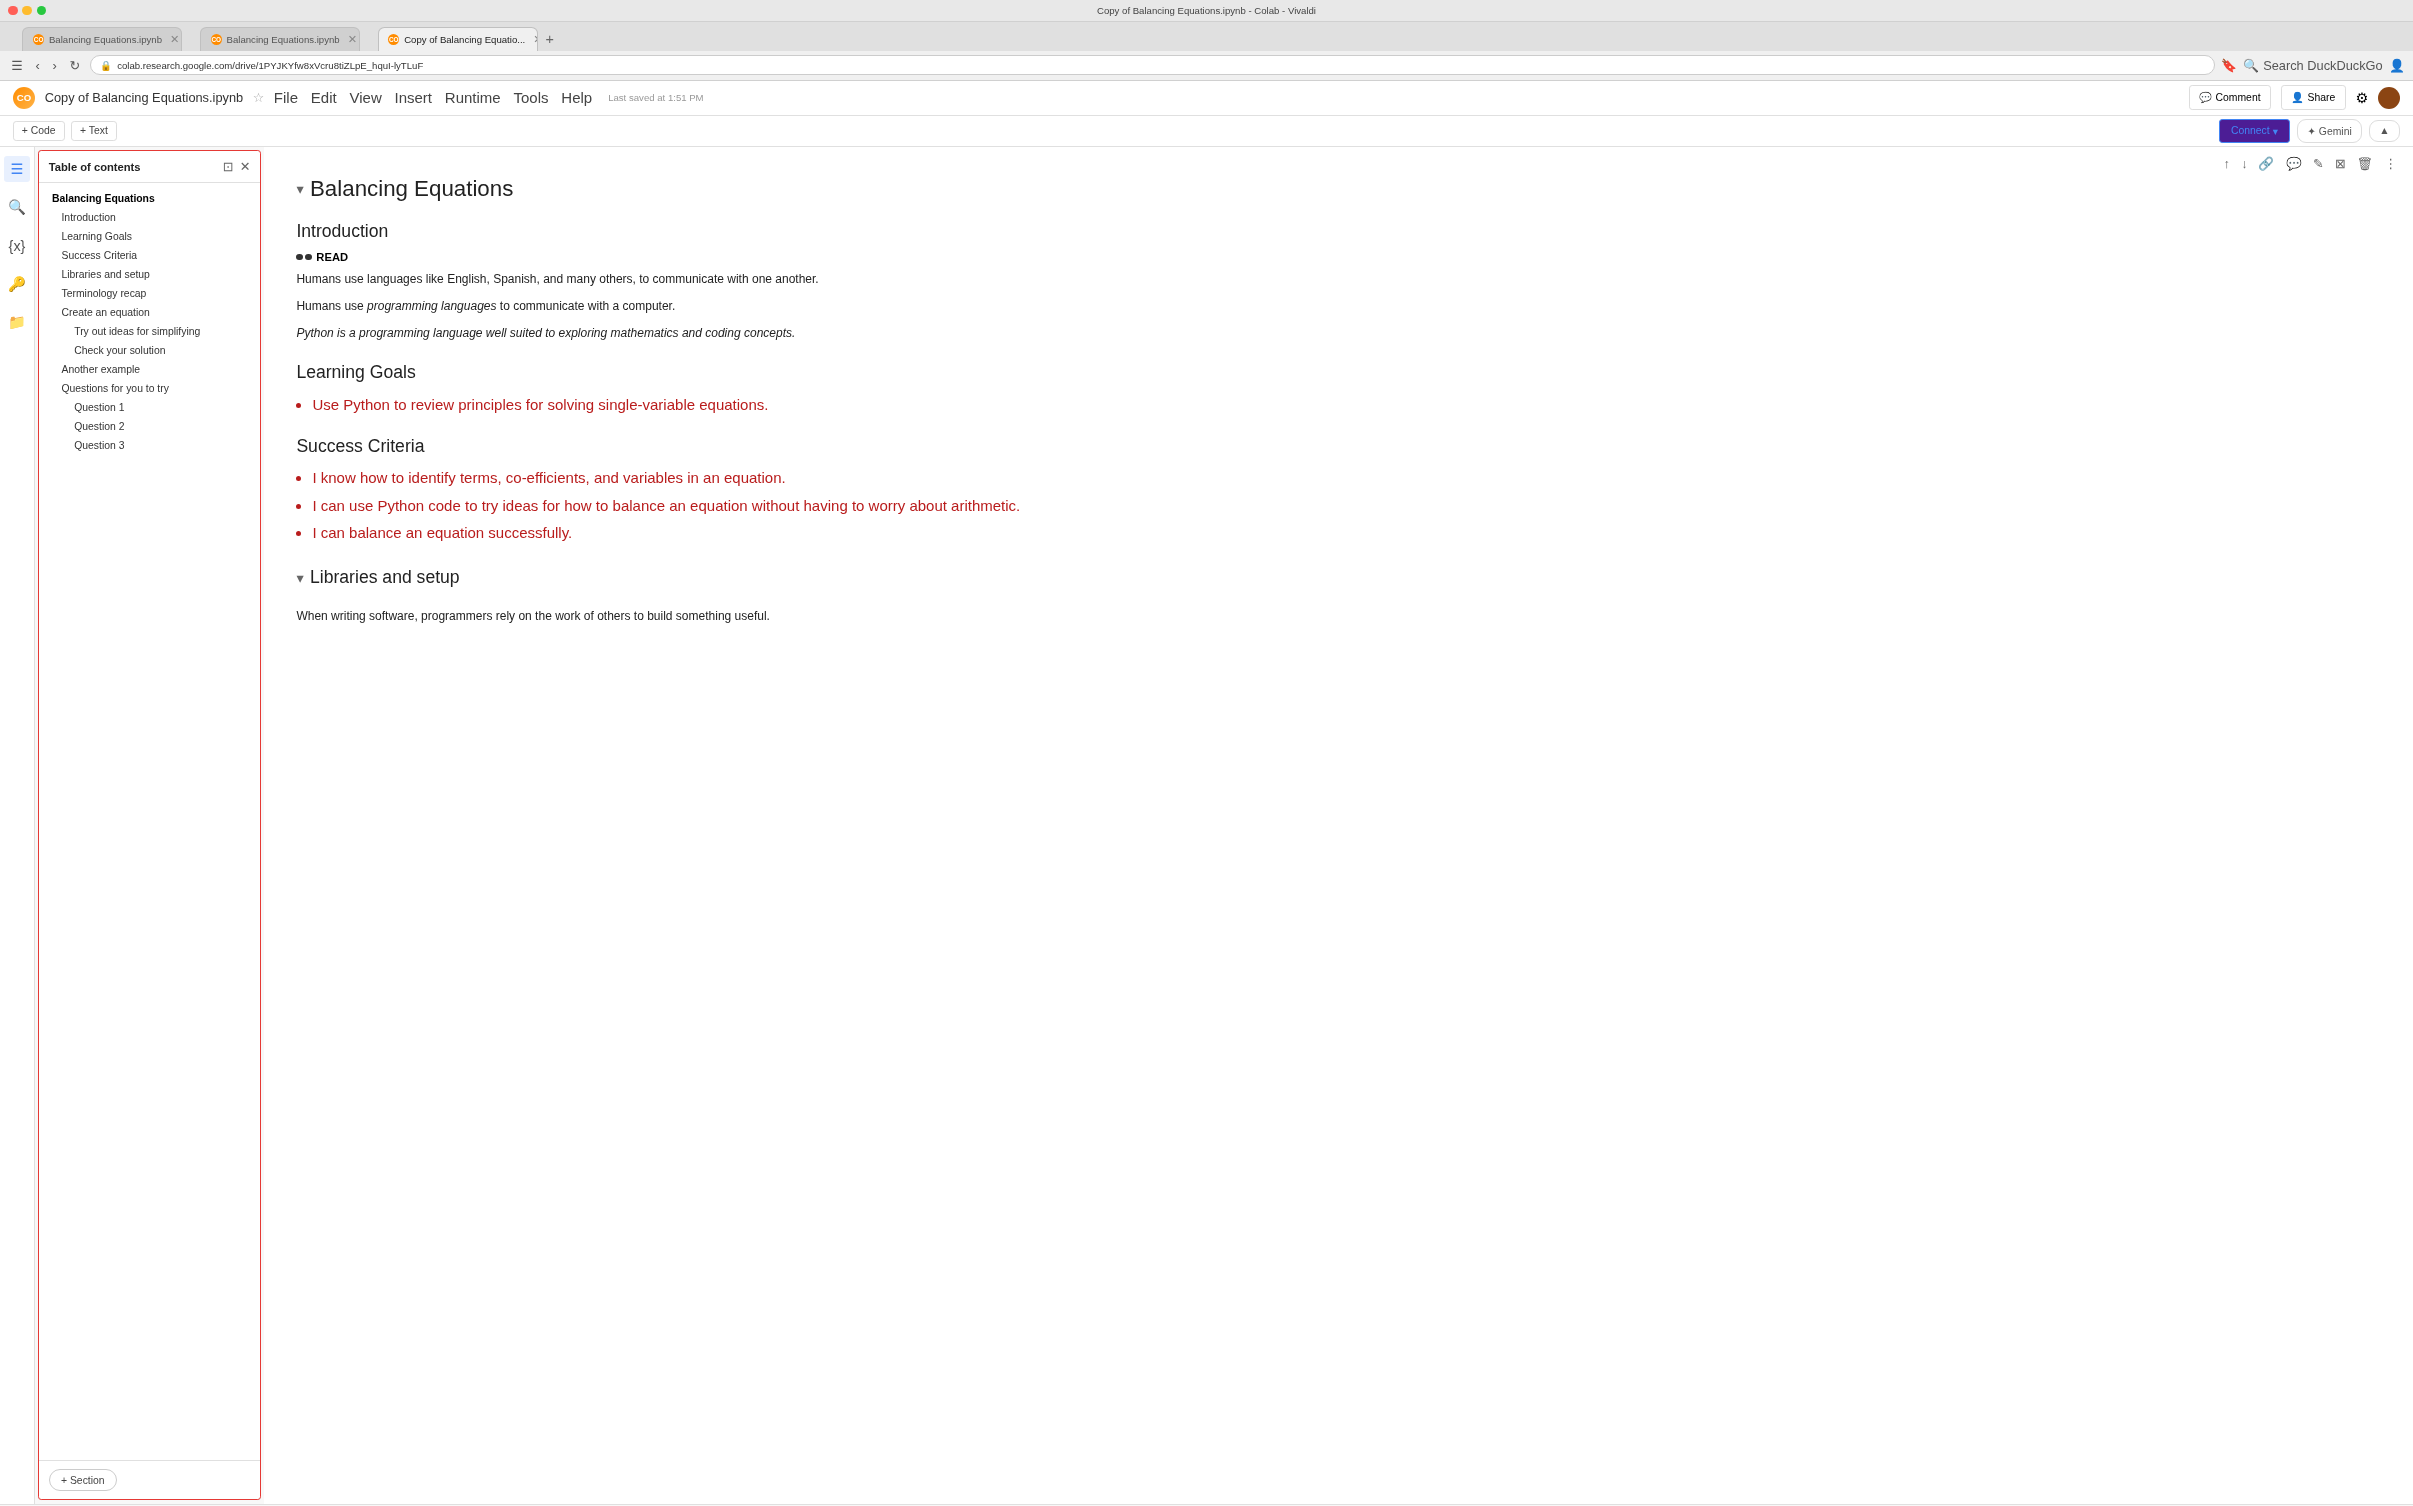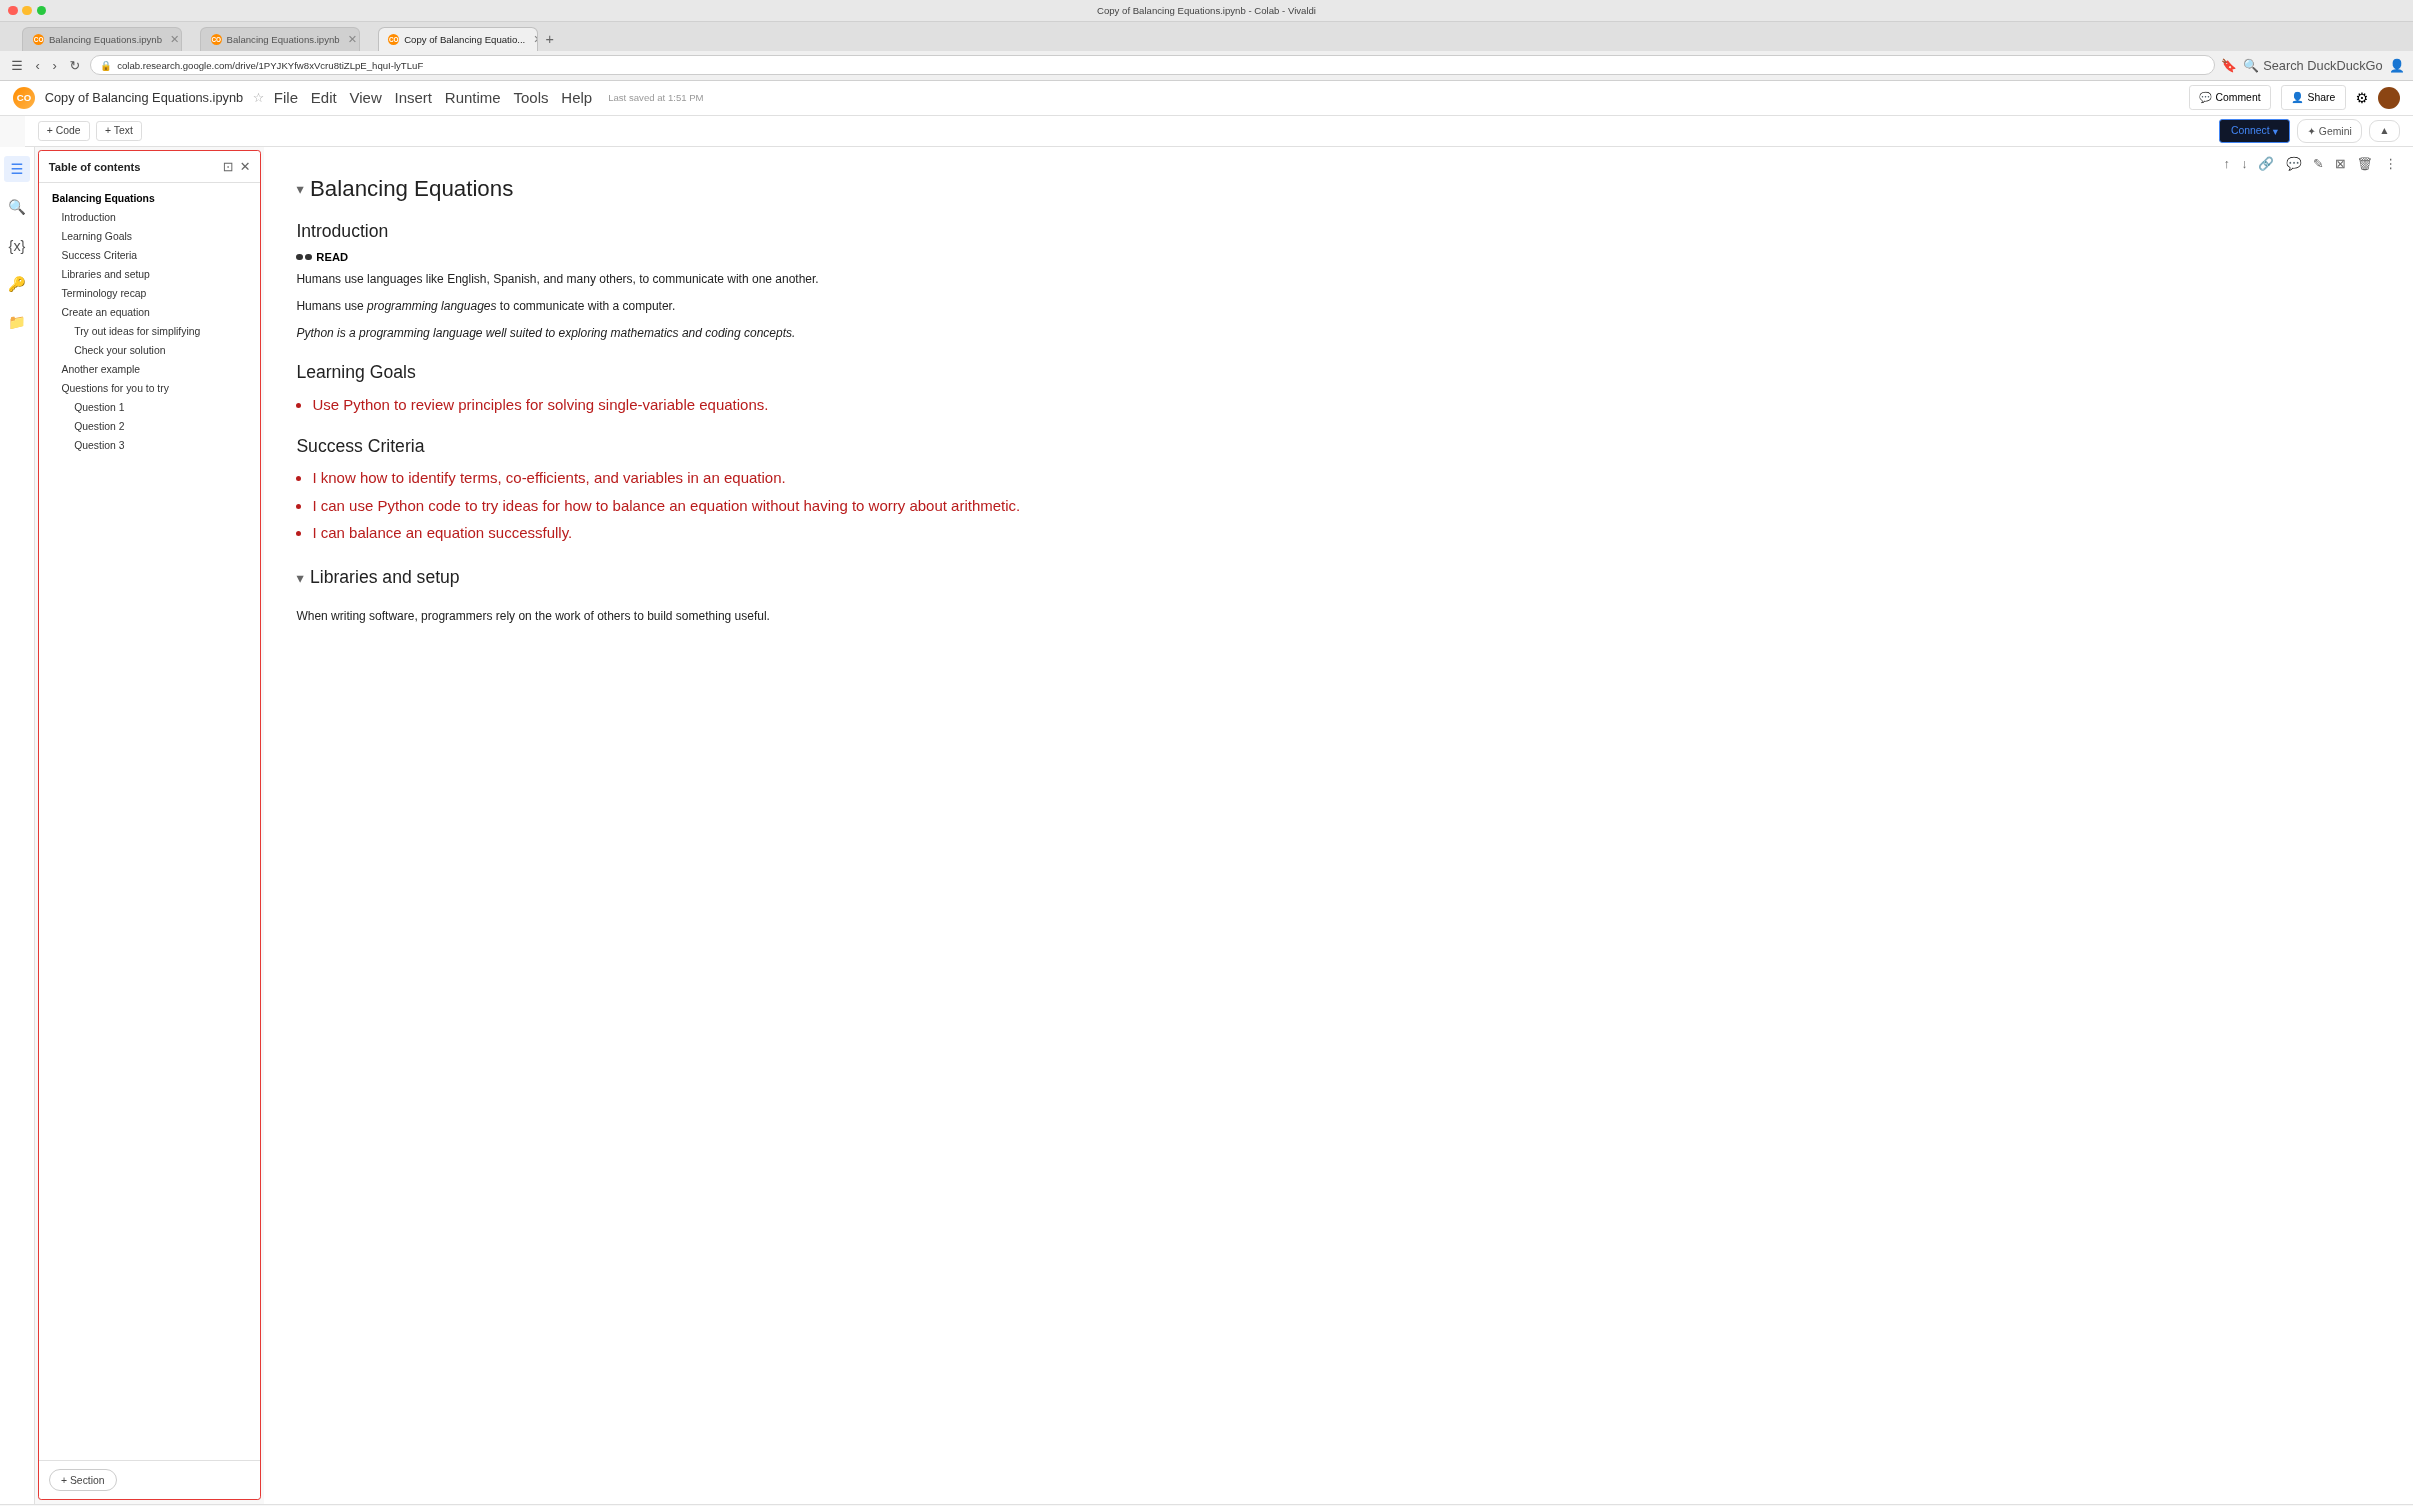--- a/index.html
+++ b/index.html
@@ -144,35 +144,34 @@
     .avatar { width: 22.3px; height: 22.3px; border-radius: 50%; background: #8B4513; }
 
     
     .toolbar {
       display: flex;
       align-items: center;
       padding: 3.2px 12.8px;
       background: white;
       border-bottom: 0.8px solid #e0e0e0;
       gap: 6.4px;
-      margin-left: 25px;
     }
     .toolbar-btn {
       display: flex; align-items: center; gap: 3.2px;
       padding: 3.2px 8px; border-radius: 3.2px;
       font-size: 10.4px; cursor: pointer;
       border: 0.8px solid #ddd; background: white; color: #444;
     }
     .toolbar-right {
       margin-left: auto;
       display: flex; align-items: center; gap: 6.4px;
     }
     .btn-connect {
       display: flex; align-items: center; gap: 3.2px;
-      padding: 4.8px 11.2px; background: #0f172a;
+      padding: 4.8px 11.2px; background: #4c1d95;
       border: 0.8px solid #4285f4; border-radius: 3.2px;
       font-size: 10.4px; color: #4285f4; cursor: pointer;
     }
     .btn-gemini {
       display: flex; align-items: center; gap: 3.2px;
       padding: 4.8px 9.6px; background: white;
       border: 0.8px solid #ddd; border-radius: 9px;
       font-size: 10.4px; color: #555; cursor: pointer;
     }
 

